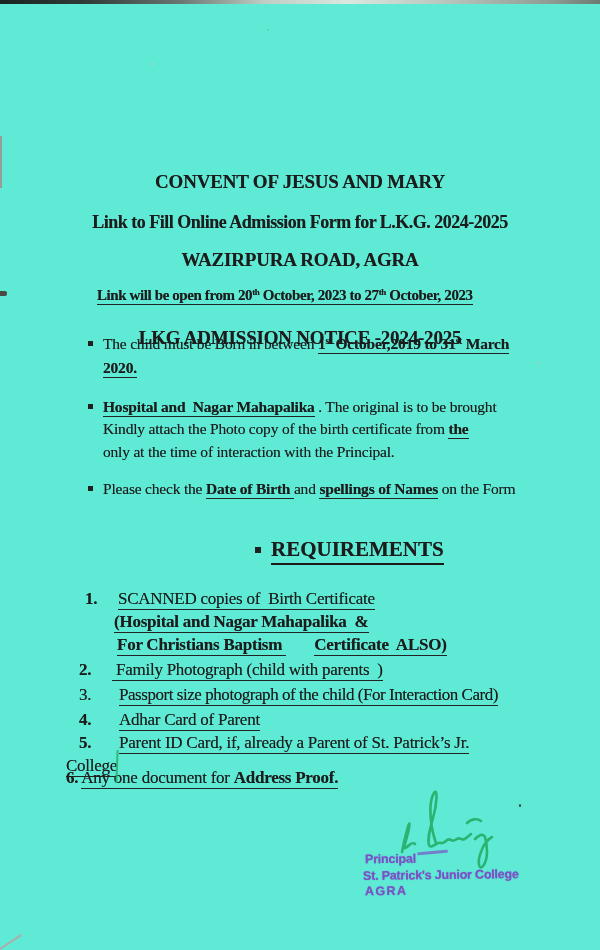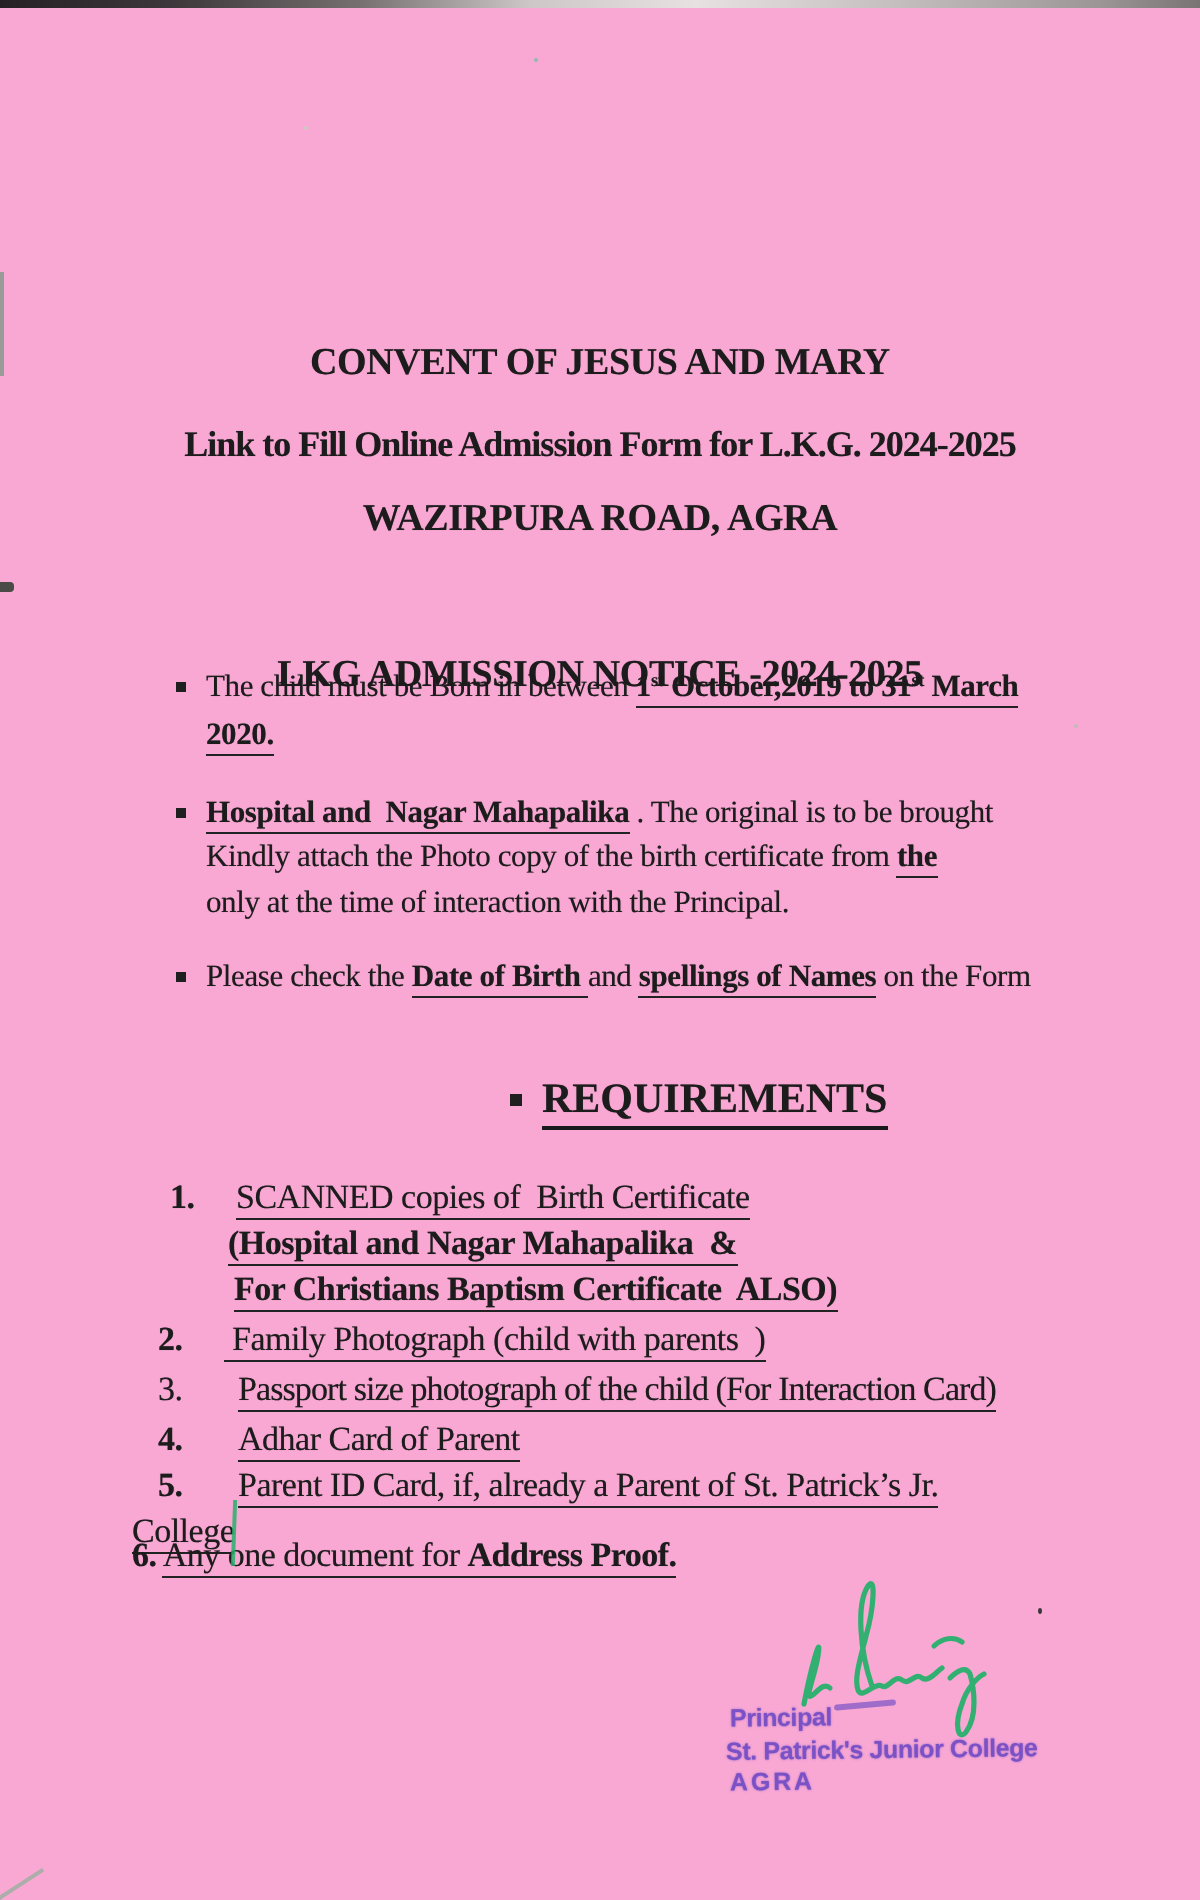--- a/index.html
+++ b/index.html
@@ -1,18 +1,18 @@
 <!DOCTYPE html>
 <html style="--text-ink: #1c1c1c; --signature-green: #27b06b; --stamp-purple: #7a52c6;"><head>
 <meta charset="utf-8">
 <style>
   html,body{margin:0;padding:0;background:#ffffff;}
   .page{
     position:relative;width:600px;height:950px;overflow:hidden;
-    background:#f9a8d4;
+    background:#5eead4;
     color:var(--text-ink,#1c1c1c);
     font-family:"Liberation Serif","DejaVu Serif",serif;
     text-shadow:0 0 .35px rgba(25,25,25,.55);
   }
   .abs{position:absolute;}
   .line{position:absolute;white-space:pre;}
   .ln{white-space:pre;}
   .b{font-weight:700;}
   .u{border-bottom:1.7px solid #222;padding-bottom:.5px;}
   .u2{border-bottom:2.2px solid #1a1a1a;padding-bottom:1px;}
@@ -60,20 +60,21 @@
   <div class="speck" style="left:152px;top:63px;width:2px;height:2px;background:#c9c9c4;"></div>
 
   <div class="line center title-block">
     <div class="ln">CONVENT OF JESUS AND MARY</div>
     <div class="ln">WAZIRPURA ROAD, AGRA</div>
     <div class="ln">LKG ADMISSION NOTICE -2024-2025</div>
   </div>
 
   <div class="line center link-title">Link to Fill Online Admission Form for L.K.G. 2024-2025</div>
 
+  <div class="line open-line"><span class="u"><span>Link will be open from 20</span><span class="sup">th</span><span> October, 2023 to 27</span><span class="sup">th</span><span> October, 2023</span></span></div>
 
   <div class="sq" style="left:88px;top:341px;"></div>
   <div class="bullet-blk" style="top:333px;">
     <div class="ln"><span>The child must be Born in between </span><span class="b u"><span>1</span><span class="sup">st</span><span> October,2019 to 31</span><span class="sup">st</span><span> March</span></span></div>
     <div class="ln"><span class="b u">2020.</span></div>
   </div>
 
   <div class="sq" style="left:88px;top:404px;"></div>
   <div class="bullet-blk" style="top:396px;">
     <div class="ln"><span class="b u">Hospital and  Nagar Mahapalika</span><span> . The original is to be brought</span></div>
@@ -87,21 +88,21 @@
   </div>
 
   <div class="abs req-head">
     <span class="hsq"></span>
     <span class="u2">REQUIREMENTS</span>
   </div>
 
   <div class="line item b" style="left:85px;top:589px;">1.</div>
   <div class="line item" style="left:118px;top:589px;"><span class="u">SCANNED copies of  Birth Certificate</span></div>
   <div class="line item" style="left:114px;top:612px;"><span class="b u">(Hospital and Nagar Mahapalika  &amp;</span></div>
-  <div class="line item" style="left:117px;top:635px;"><span class="b u" style="">For Christians Baptism </span><span class="b u">Certificate  ALSO)</span></div>
+  <div class="line item" style="left:117px;top:635px;"><span class="b u" style="margin-right:28px;">For Christians Baptism </span><span class="b u">Certificate  ALSO)</span></div>
 
   <div class="line item b" style="left:79px;top:660px;">2.</div>
   <div class="line item" style="left:112px;top:660px;"><span class="u"> Family Photograph (child with parents  )</span></div>
 
   <div class="line item" style="left:79px;top:685px;">3.</div>
   <div class="line item" style="left:119px;top:685px;letter-spacing:-.45px;"><span class="u">Passport size photograph of the child (For Interaction Card)</span></div>
 
   <div class="line item b" style="left:79px;top:710px;">4.</div>
   <div class="line item" style="left:119px;top:710px;"><span class="u">Adhar Card of Parent</span></div>
 

